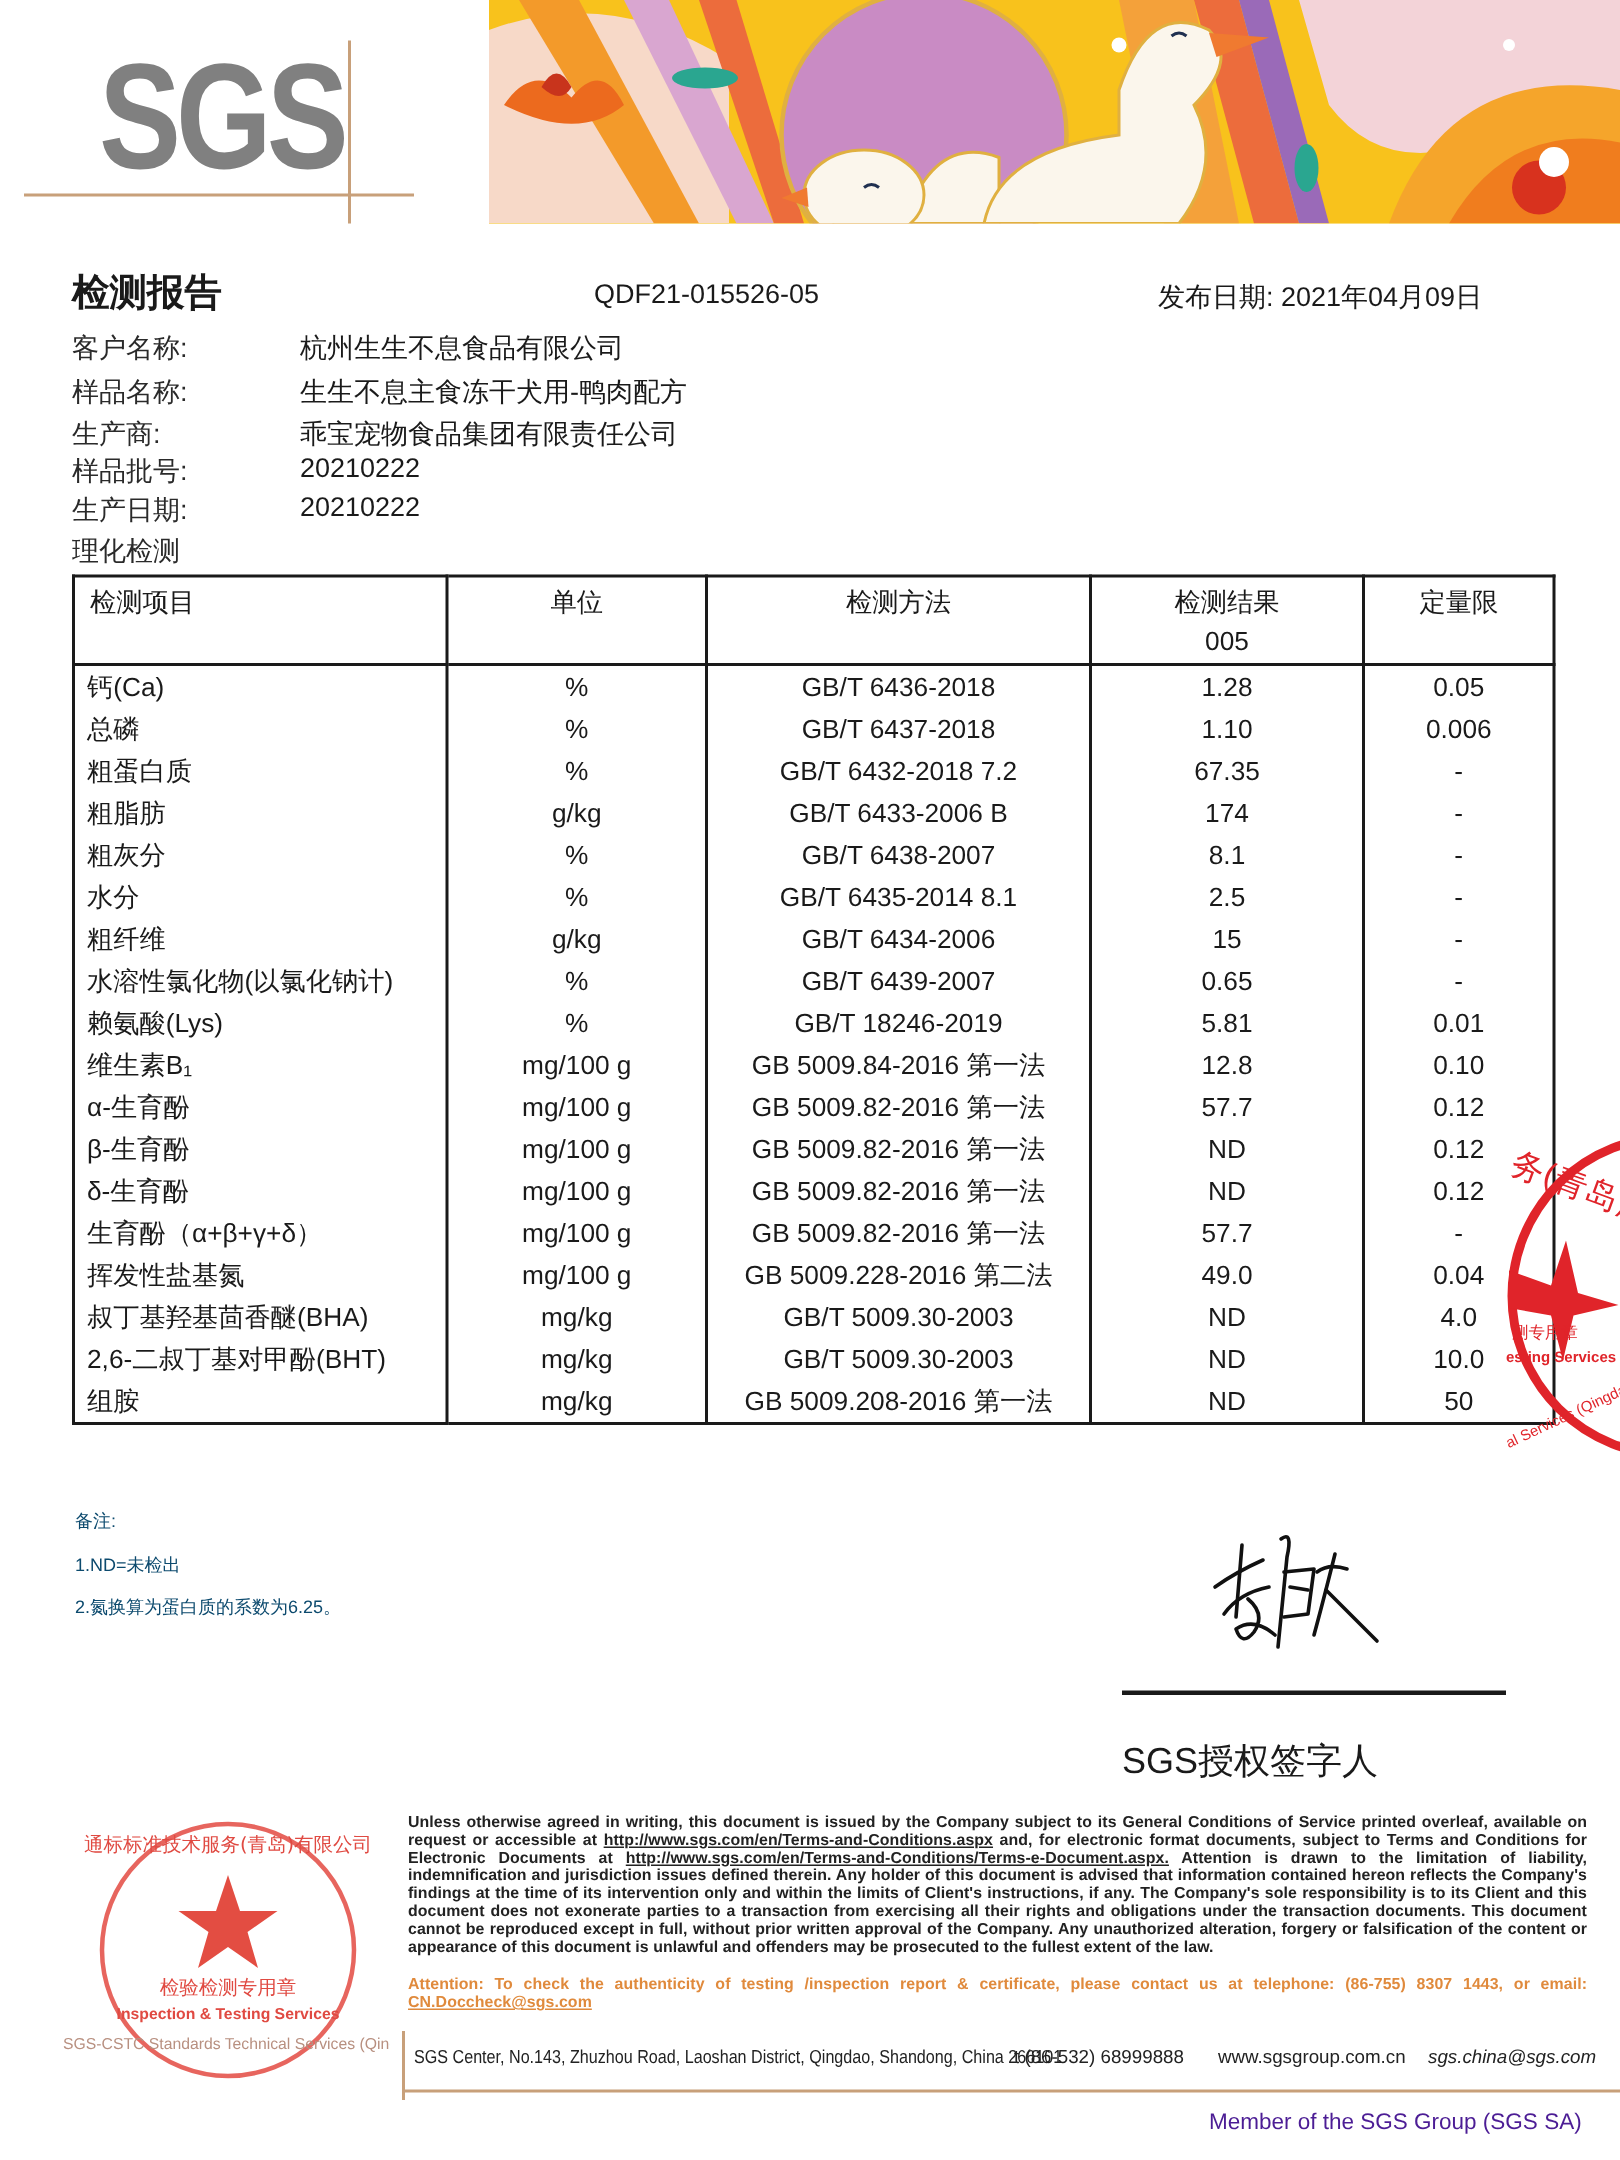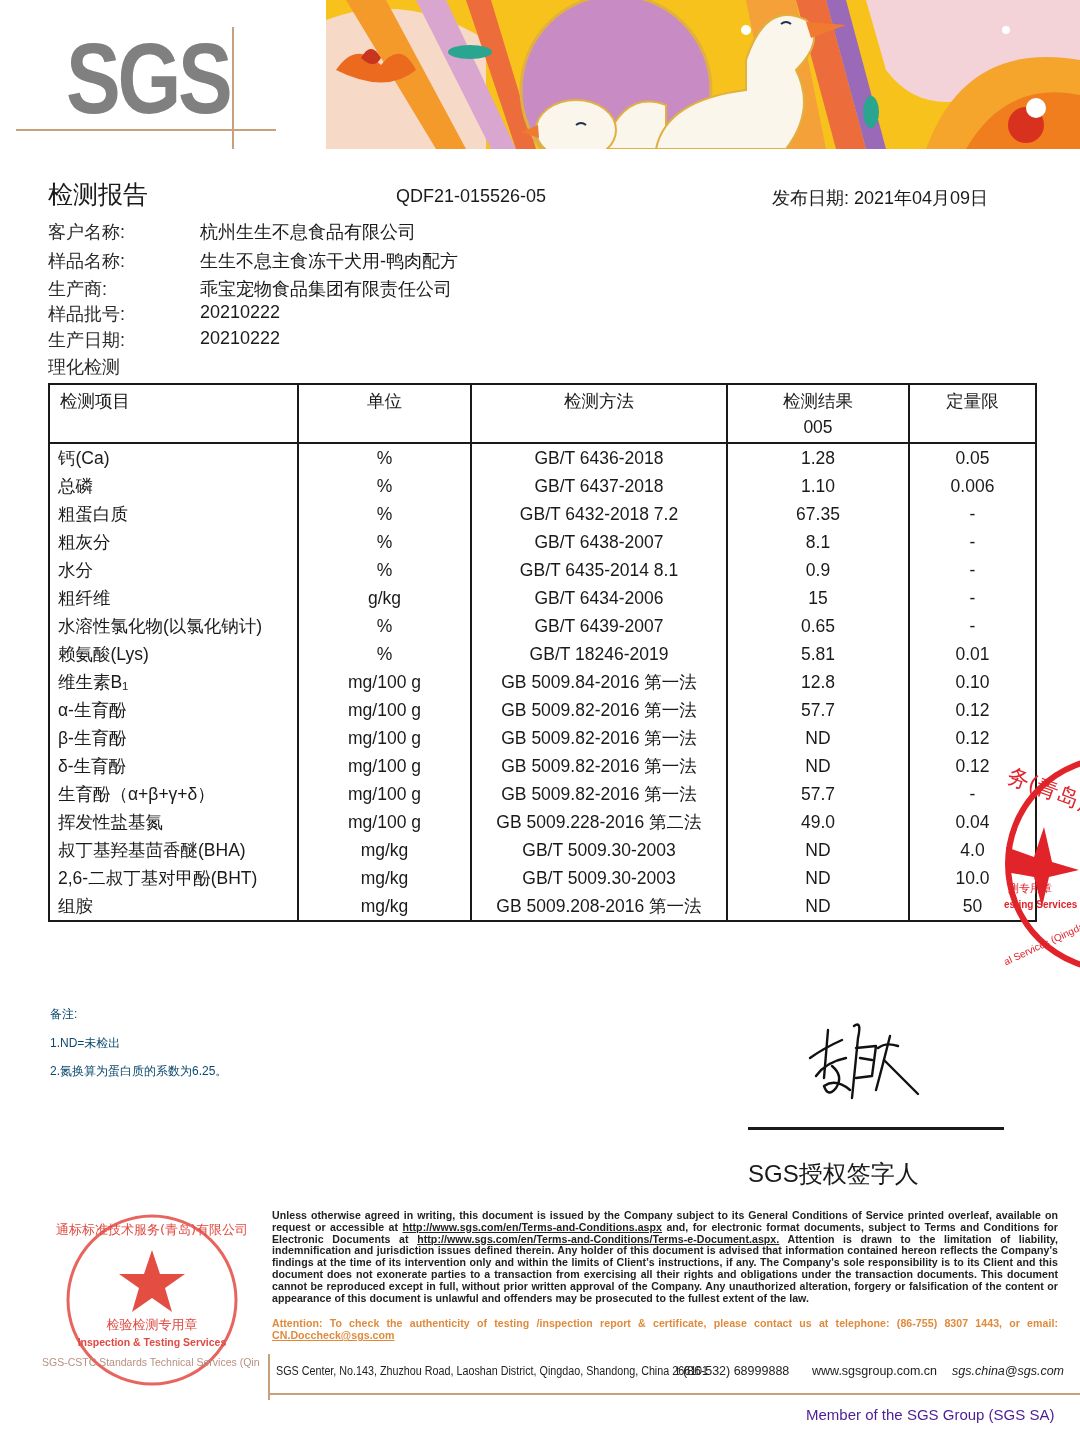--- a/index.html
+++ b/index.html
@@ -17,21 +17,21 @@
     transform: scaleX(0.82); transform-origin: left top;
     font-family: "Liberation Sans", sans-serif;
   }
   .logo-hline { left: 16px; top: 129px; width: 260px; height: 2px; background: #c8a07a; }
   .logo-vline { left: 232px; top: 27px; width: 2px; height: 122px; background: #c8a07a; }
 
   
   .banner { left: 326px; top: 0; width: 754px; height: 149px; overflow: hidden; background: #f7c11a; }
 
   
-  .report-title { left: 48px; top: 178px; font-size: 25px; font-weight: normal; }
+  .report-title { left: 48px; top: 178px; font-size: 25px; font-weight: bold; }
   .report-no { left: 396px; top: 186px; font-size: 18px; }
   .issue-date { left: 772px; top: 186px; font-size: 18px; }
   .info-label { left: 48px; font-size: 18px; color: #2a2a2a; }
   .info-value { left: 200px; font-size: 18px; color: #1a1a1a; }
   .section-label { left: 48px; top: 355px; font-size: 18px; color: #2a2a2a; }
 
   
   .tbl {
     left: 48px; top: 383px; width: 987px;
     border-collapse: collapse; table-layout: fixed;
@@ -177,31 +177,38 @@
         <td class="c-center">0.006</td>
       </tr>
       <tr>
         <td class="c-item">粗蛋白质</td>
         <td class="c-center">%</td>
         <td class="c-center">GB/T 6432-2018 7.2</td>
         <td class="c-center">67.35</td>
         <td class="c-center">-</td>
       </tr>
       <tr>
+        <td class="c-item">粗脂肪</td>
+        <td class="c-center">g/kg</td>
+        <td class="c-center">GB/T 6433-2006 B</td>
+        <td class="c-center">174</td>
+        <td class="c-center">-</td>
+      </tr>
+      <tr>
         <td class="c-item">粗灰分</td>
         <td class="c-center">%</td>
         <td class="c-center">GB/T 6438-2007</td>
         <td class="c-center">8.1</td>
         <td class="c-center">-</td>
       </tr>
       <tr>
         <td class="c-item">水分</td>
         <td class="c-center">%</td>
         <td class="c-center">GB/T 6435-2014 8.1</td>
-        <td class="c-center">0.9</td>
+        <td class="c-center">2.5</td>
         <td class="c-center">-</td>
       </tr>
       <tr>
         <td class="c-item">粗纤维</td>
         <td class="c-center">g/kg</td>
         <td class="c-center">GB/T 6434-2006</td>
         <td class="c-center">15</td>
         <td class="c-center">-</td>
       </tr>
       <tr>

